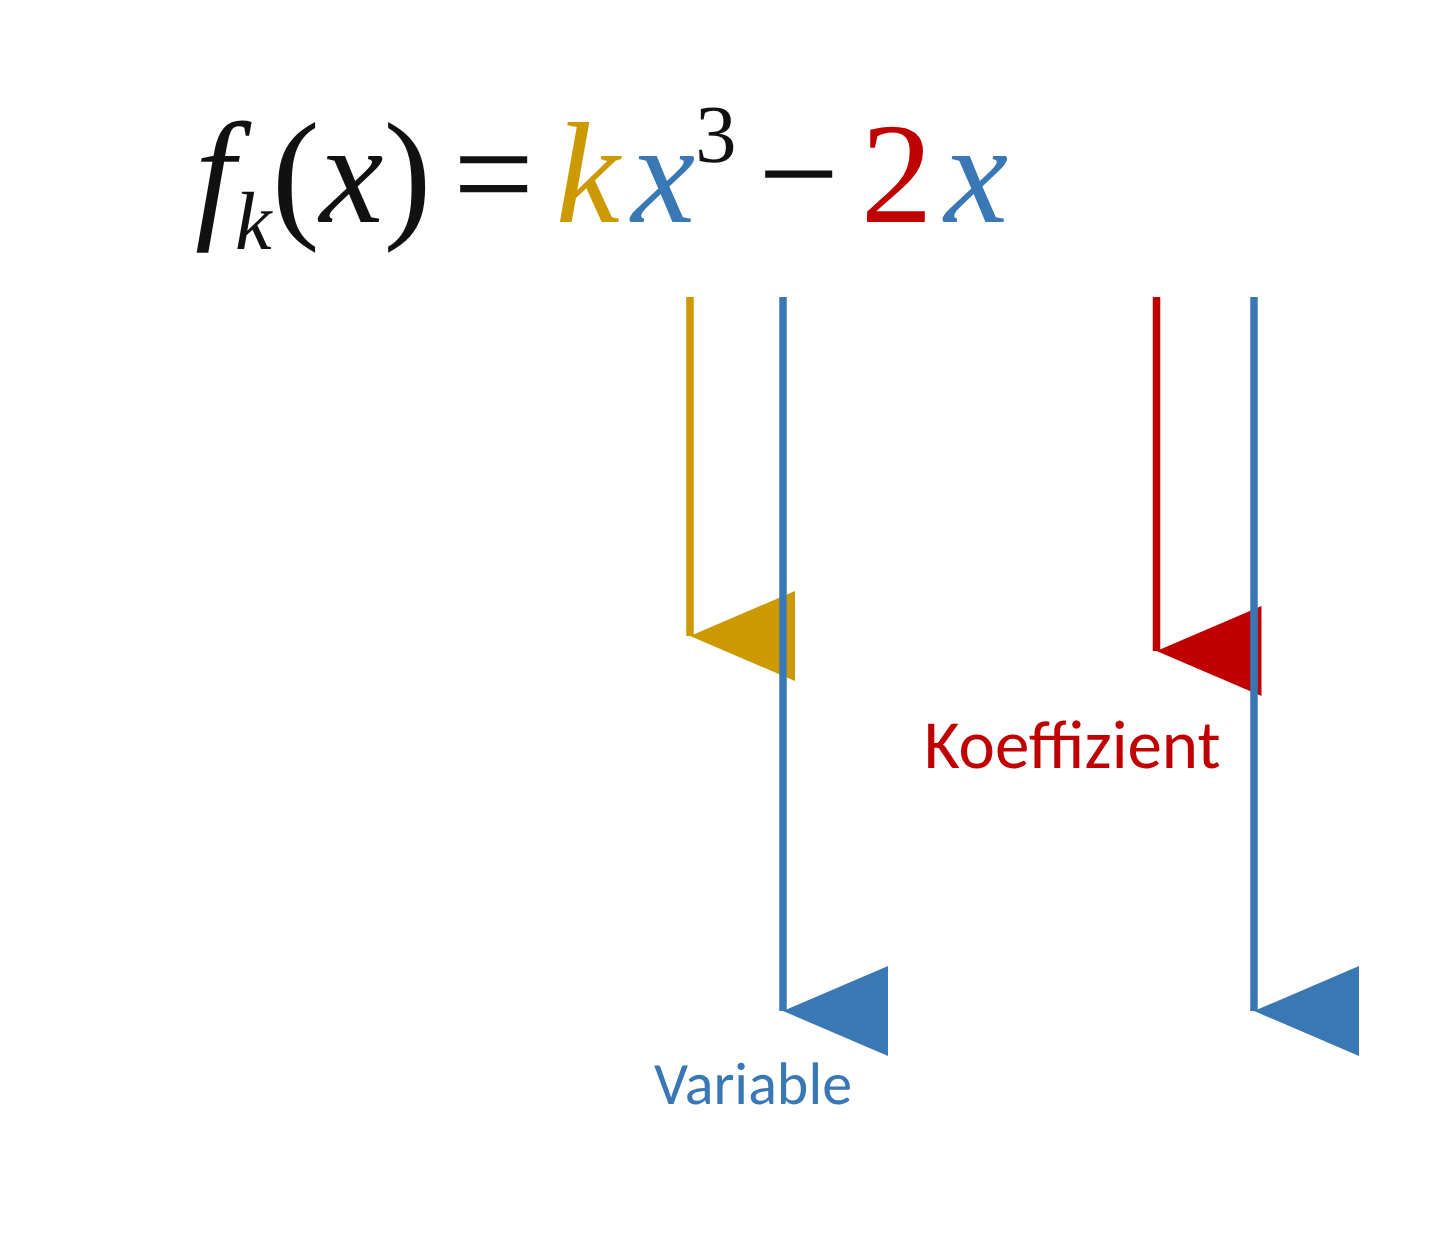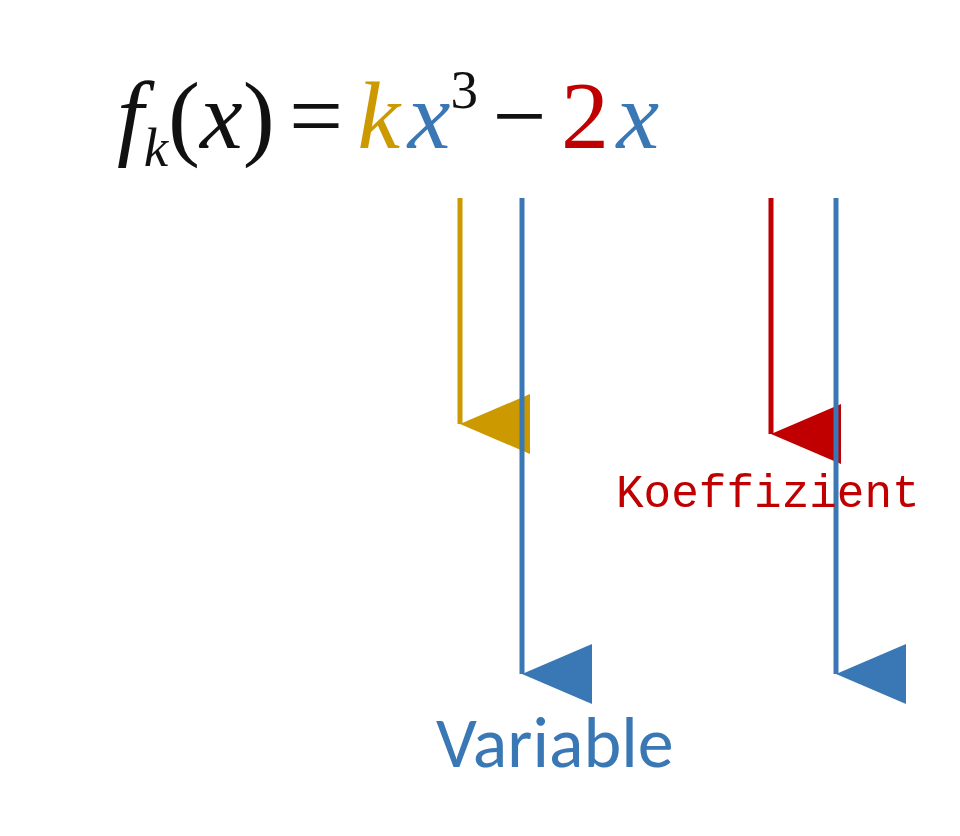--- a/index.html
+++ b/index.html
@@ -10,42 +10,42 @@
     background: #ffffff;
     font-family: "Cambria Math", "Times New Roman", Georgia, serif;
     overflow: hidden;
   }
   .stage { position: relative; width: 960px; height: 836px; }
 
   
   .eq {
     position: absolute;
     top: 58px;
-    left: 117px;
+    left: 130px;
     font-size: 96px;
     font-style: italic;
     color: #111;
     white-space: nowrap;
     text-align: center;
   }
   .eq .rm { font-style: normal; }
   .eq .sub { font-size: 55px; vertical-align: -18px; font-style: italic; }
   .eq .sup { font-size: 55px; vertical-align: 40px; font-style: normal; }
   .eq .sp { display: inline-block; width: 0.15em; }
   .eq .spm { display: inline-block; width: 0.08em; }
   .k   { color: #cc9900; }
   .xB  { color: #3a78b5; }
   .two { color: #c00000; font-style: normal; }
   .minus { font-style: normal; }
 
   
   .lbl { position: absolute; font-family: "Calibri", "Segoe UI", Arial, sans-serif; }
   .lbl-parameter   { color: #cc9900; font-size: 56px; top: 452px; left: 196px; }
-  .lbl-koeffizient { color: #c00000; font-size: 46px; top: 469px; left: 616px; font-family: Liberation Mono, monospace; }
-  .lbl-variable    { color: #3a78b5; font-size: 72px; top: 698px; left: 436px; }
+  .lbl-koeffizient { color: #c00000; font-size: 46px; top: 469px; left: 616px; }
+  .lbl-variable    { color: #3a78b5; font-size: 40px; top: 698px; left: 436px; }
 
   
   .arrow { position: absolute; overflow: visible; }
 </style>
 </head>
 <body>
 
 <div class="stage">
 
   <div class="eq">

